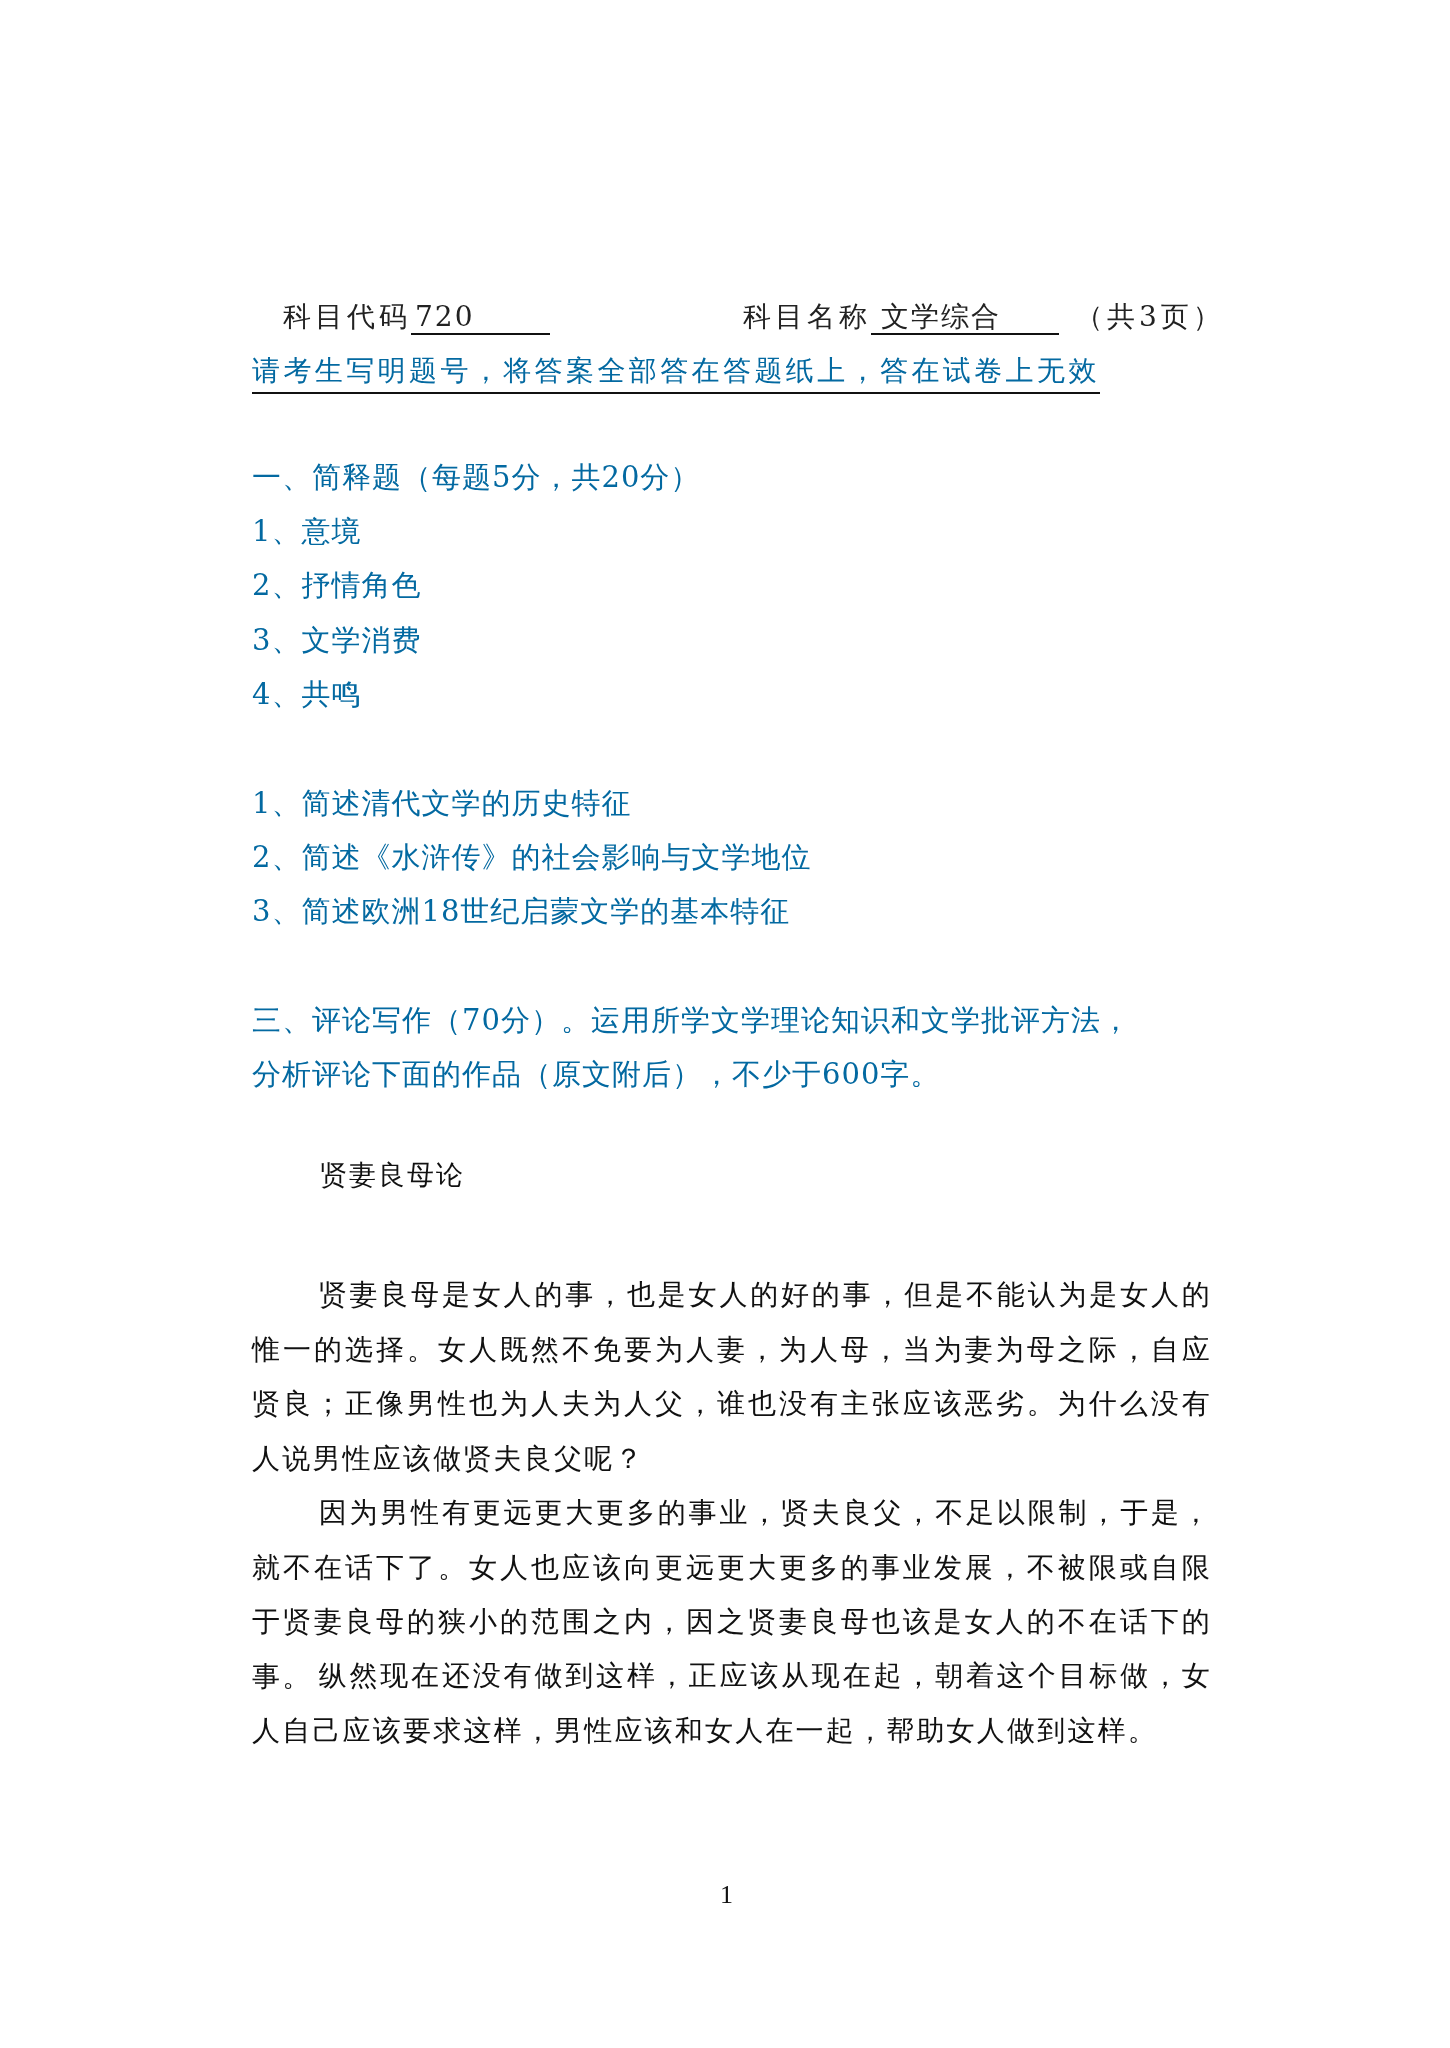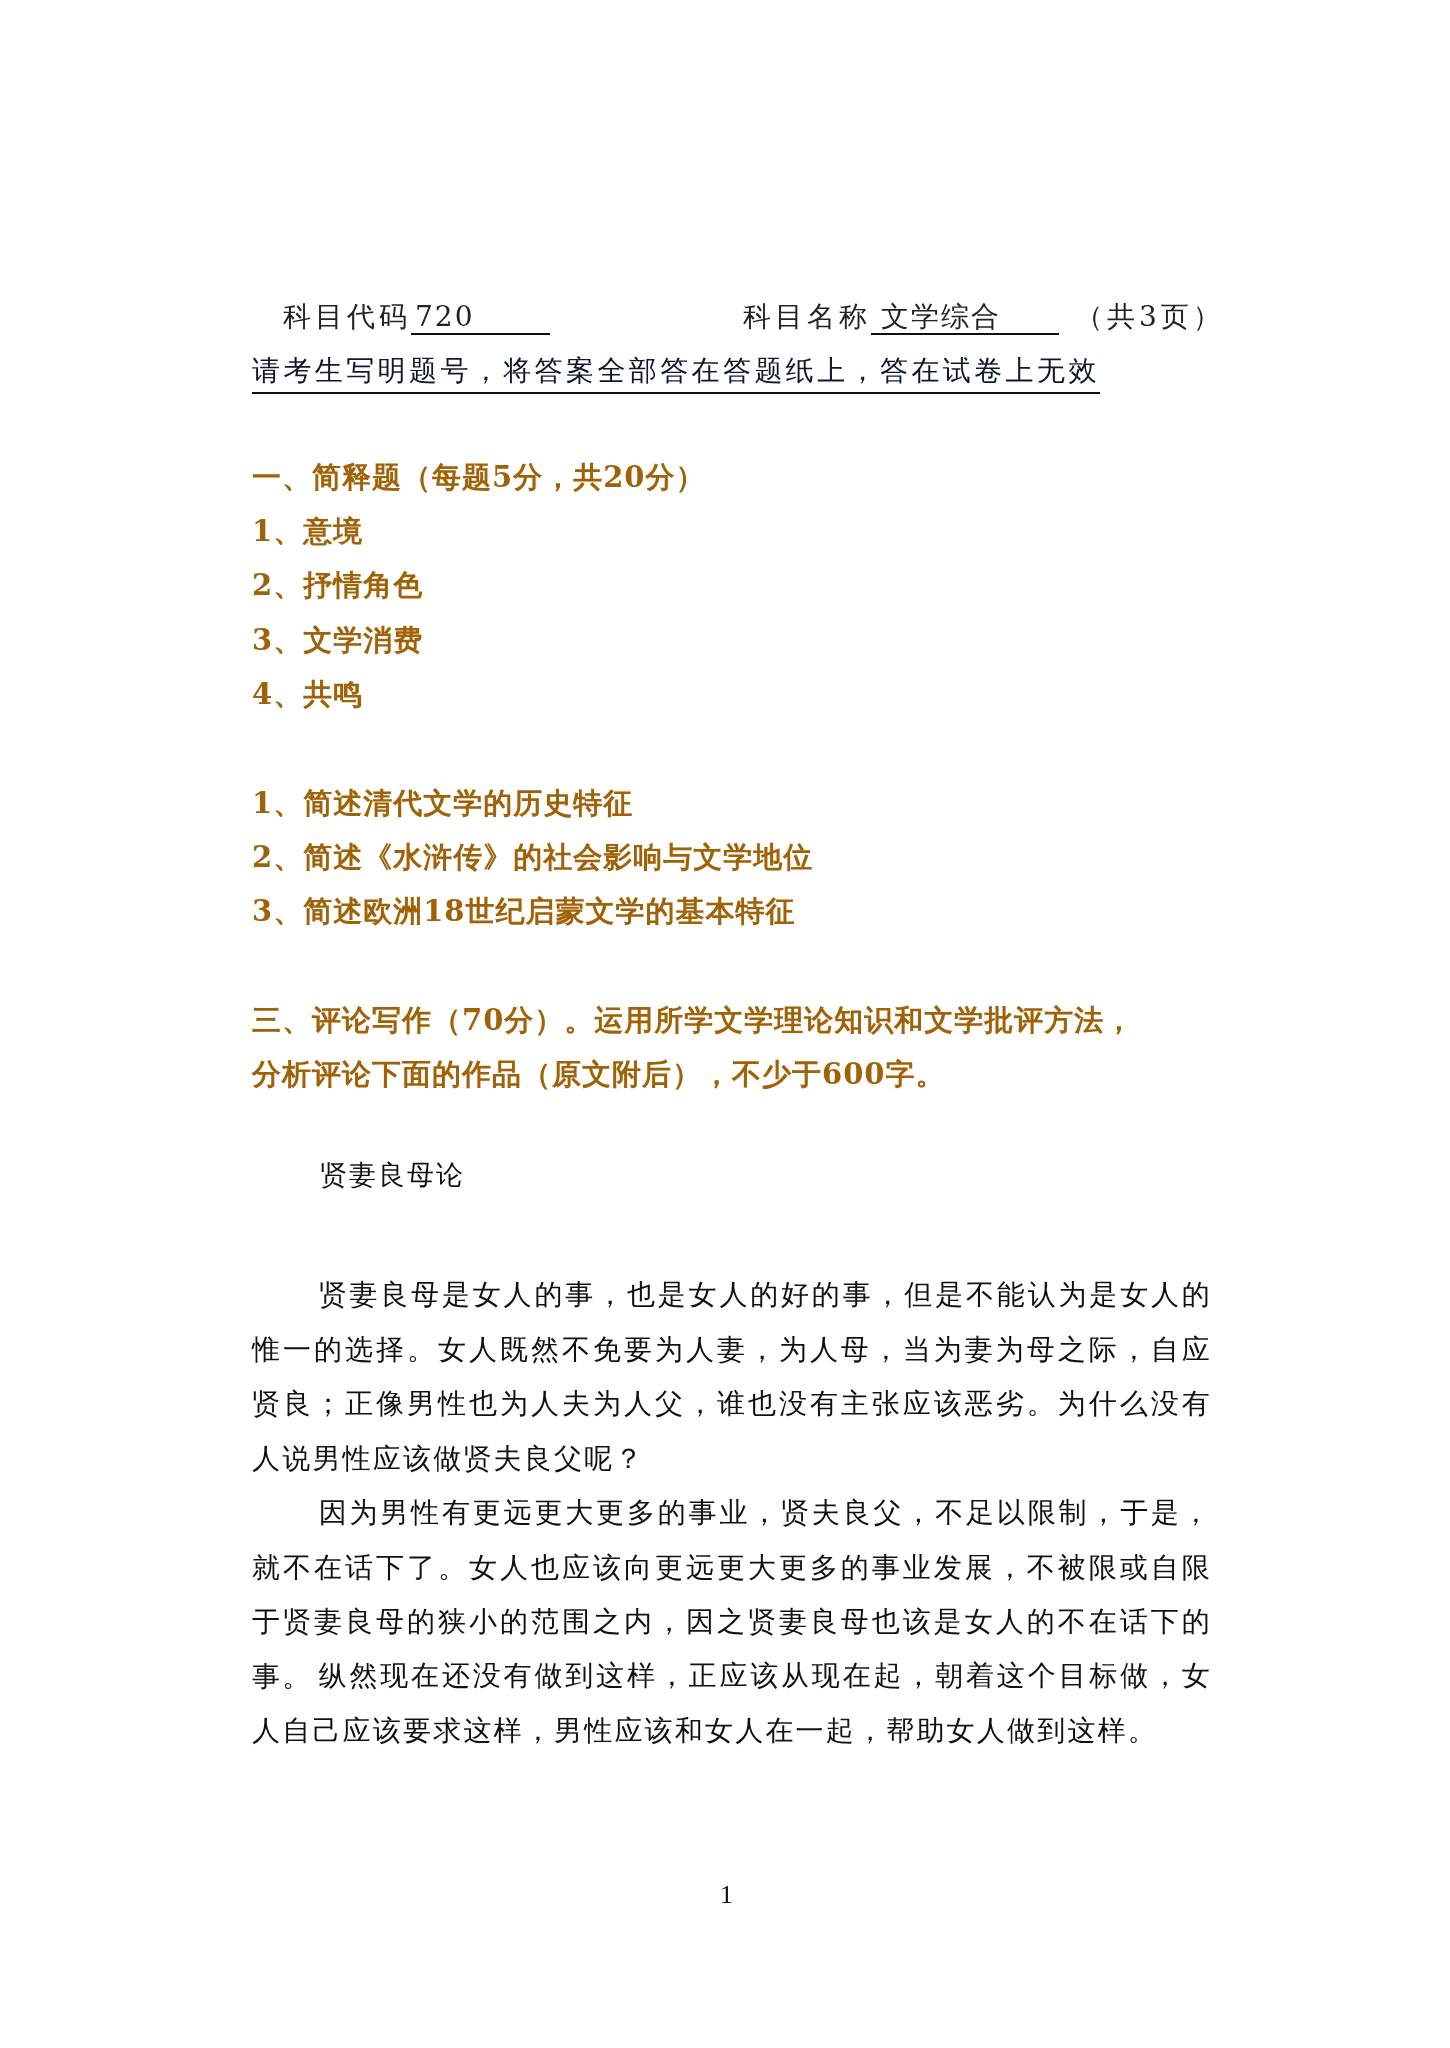--- a/index.html
+++ b/index.html
@@ -51,29 +51,28 @@
     .ul-name { width: 178px; padding-left: 10px; }
     .pages { margin-left: 16px; letter-spacing: 4px; }
 
     .notice {
       left: 252px;
       top: 352px;
       font-size: 28px;
       letter-spacing: 3.4px;
       border-bottom: 2px solid #111;
       padding-bottom: 2px;
-      color: #0f172a;
+      color: #0369a1;
     }
 
     .line {
       left: 252px;
       font-size: 29px;
       letter-spacing: 1px;
-      color: #a16207;
-      font-weight: bold;
+      color: #0369a1;
     }
     .para {
       left: 252px;
       width: 960px;
       font-size: 28px;
       line-height: 54.5px;
       letter-spacing: 2.2px;
       white-space: normal;
       text-align: justify;
       color: #111;

